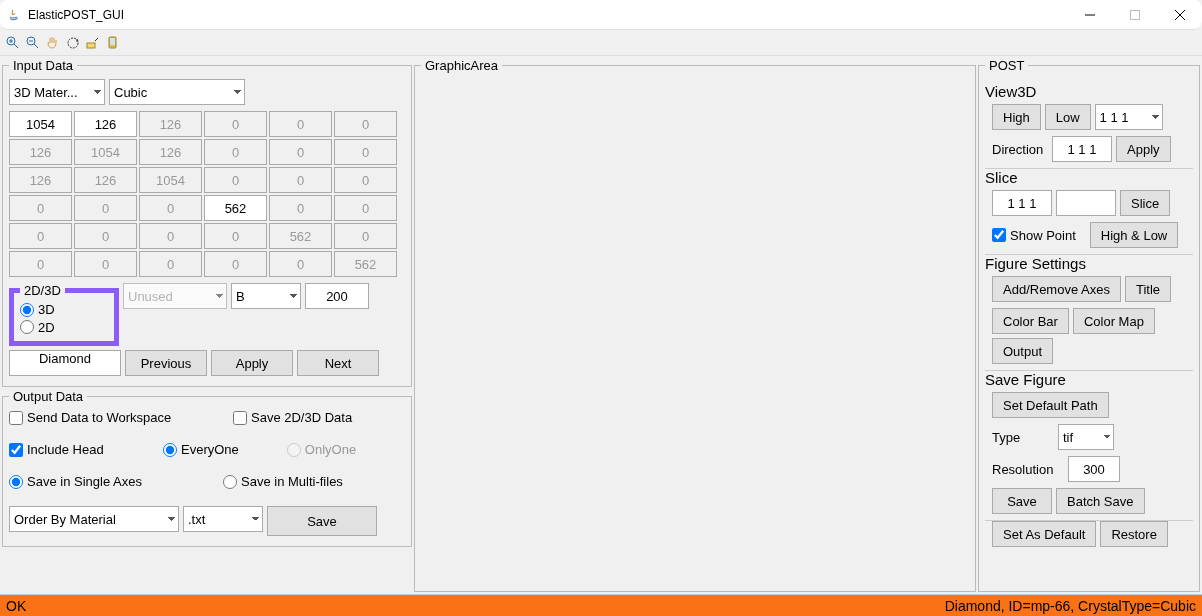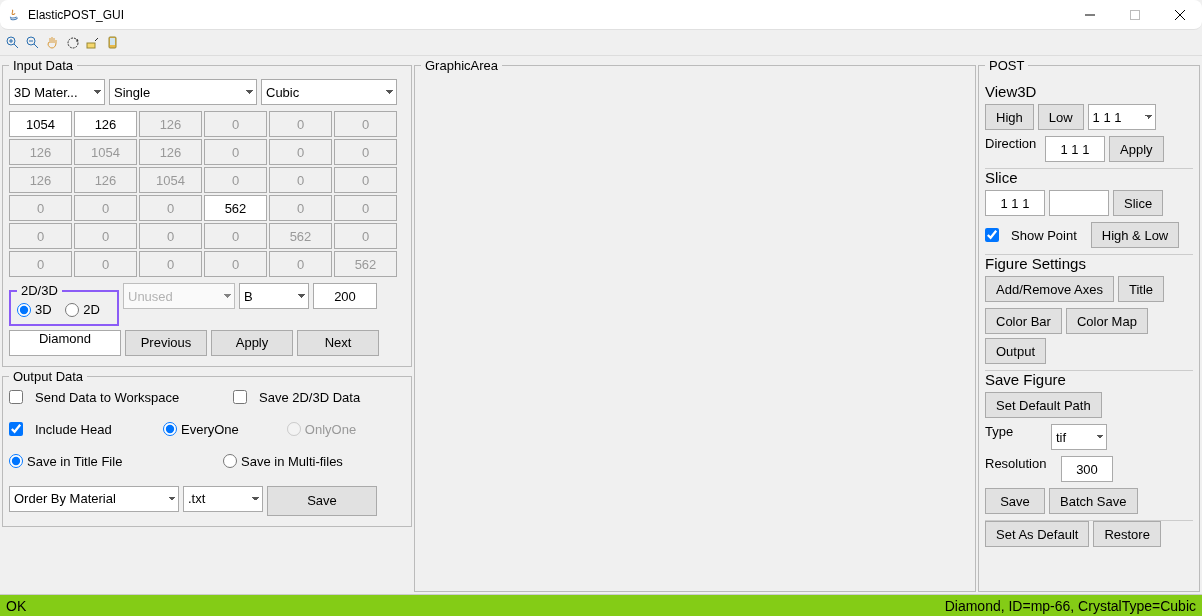--- a/index.html
+++ b/index.html
@@ -64,21 +64,21 @@
 fieldset {
   border: 1px solid #bbb;
   padding: 6px;
   background: #f0f0f0;
 }
 legend {
   padding: 0 4px;
   font-size: 13px;
 }
 fieldset.inner {
-  border: 2px solid #8b5cf6;
+  border: 5px solid #8b5cf6;
   padding: 4px 6px;
 }
 select, input[type=text] {
   font-family: inherit;
   font-size: 13px;
   height: 26px;
   border: 1px solid #aaa;
   background: #fff;
   padding: 0 4px;
 }
@@ -110,37 +110,37 @@
   align-items: center;
   justify-content: center;
   background: #fff;
   color: #000;
 }
 .mcell.disabled {
   background: #f0f0f0;
   color: #999;
 }
 .radio-label { display: inline-flex; align-items: center; gap: 4px; margin-right: 10px; }
-.check-label { display: inline-flex; align-items: center; gap: 12px; margin-right: 10px; }
+.check-label { display: inline-flex; align-items: center; gap: 4px; margin-right: 10px; }
 input[type=radio], input[type=checkbox] { width: 14px; height: 14px; }
 .radio-label.disabled, .check-label.disabled { color: #999; }
 .output-data .row { min-height: 28px; }
 .post-section { border-top: 1px solid #ccc; padding-top: 0; margin-top: 4px; }
 .post-section:first-of-type { border-top: none; margin-top: 2px; padding-top: 2px;}
 .post-section .hdr { font-size: 15px; margin-bottom: 4px; }
-.post-row { display: flex; gap: 4px; flex-wrap: wrap; margin-bottom: 6px; }
+.post-row { display: flex; gap: 4px; flex-wrap: wrap; align-items: center; margin-bottom: 6px; margin-left: 7px; }
 input.small { width: 60px; text-align: center; }
 input.tiny { width: 52px; text-align: center; }
 .statusbar {
   height: 22px;
   border-top: 1px solid #ccc;
   display: flex;
   align-items: center;
   padding: 0 6px;
-  background: #84cc16;
+  background: #f97316;
   font-size: 14px;
 }
 .statusbar .sp { flex: 1; }
 .graphic-area {
   height: 100%;
 }
 </style>
 </head>
 <body>
 
@@ -211,21 +211,20 @@
   </span>
 </div>
 
 <div class="content">
 
   <div class="left-panel">
     <fieldset>
       <legend>Input Data</legend>
       <div class="row">
         <select style="width:96px"><option>3D Mater...</option></select>
-        <select style="width:148px"><option>Single</option></select>
         <select style="width:136px"><option>Cubic</option></select>
       </div>
       <div class="matrix" id="matrix">
           <div class="mcell">1054</div>
           <div class="mcell">126</div>
           <div class="mcell disabled">126</div>
           <div class="mcell disabled">0</div>
           <div class="mcell disabled">0</div>
           <div class="mcell disabled">0</div>
           <div class="mcell disabled">126</div>
@@ -264,21 +263,21 @@
           <legend>2D/3D</legend>
           <label class="radio-label">
               <input type="radio" name="dim" checked="" style="">
               <span>3D</span>
             </label>
           <label class="radio-label">
               <input type="radio" name="dim" style="">
               <span>2D</span>
             </label>
         </fieldset>
-        <select style="width:112px;color:#999" disabled=""><option>Unused</option></select>
+        <select style="width:104px;color:#999" disabled=""><option>Unused</option></select>
         <select style="width:70px"><option>B</option></select>
         <input type="text" style="width: 64px; text-align: center;" value="200">
       </div>
       <div class="row">
         <div class="btn btn-white" style="width:112px">Diamond</div>
         <button style="width:82px">Previous</button>
         <button style="width:82px">Apply</button>
         <button style="width:82px">Next</button>
       </div>
     </fieldset>
@@ -306,21 +305,21 @@
           </label>
         <span style="width:30px"></span>
         <label class="radio-label disabled">
             <input type="radio" name="who" disabled="" style="">
             <span>OnlyOne</span>
           </label>
       </div>
       <div class="row">
         <label class="radio-label" style="width:200px">
             <input type="radio" name="sv" checked="" style="">
-            <span>Save in Title File</span>
+            <span>Save in Single Axes</span>
           </label>
         <label class="radio-label">
             <input type="radio" name="sv" style="">
             <span>Save in Multi-files</span>
           </label>
       </div>
       <div class="row">
         <select style="width:170px"><option>Order By Material</option></select>
         <select style="width:80px"><option>.txt</option></select>
         <button style="width:110px;height:30px">Save</button>

